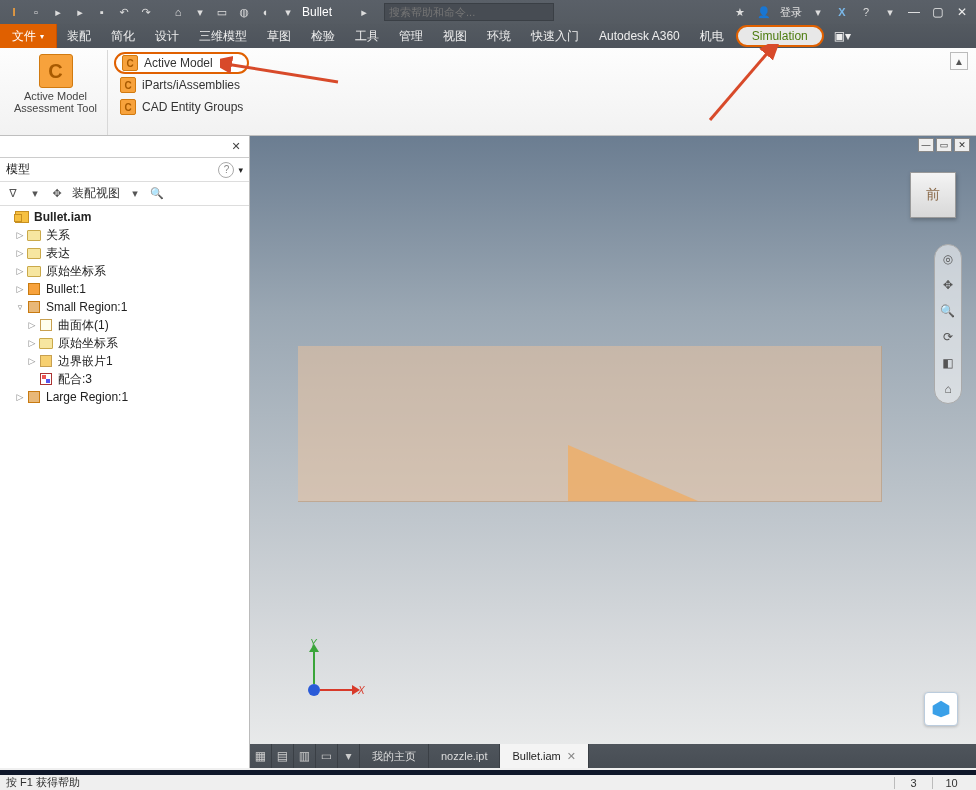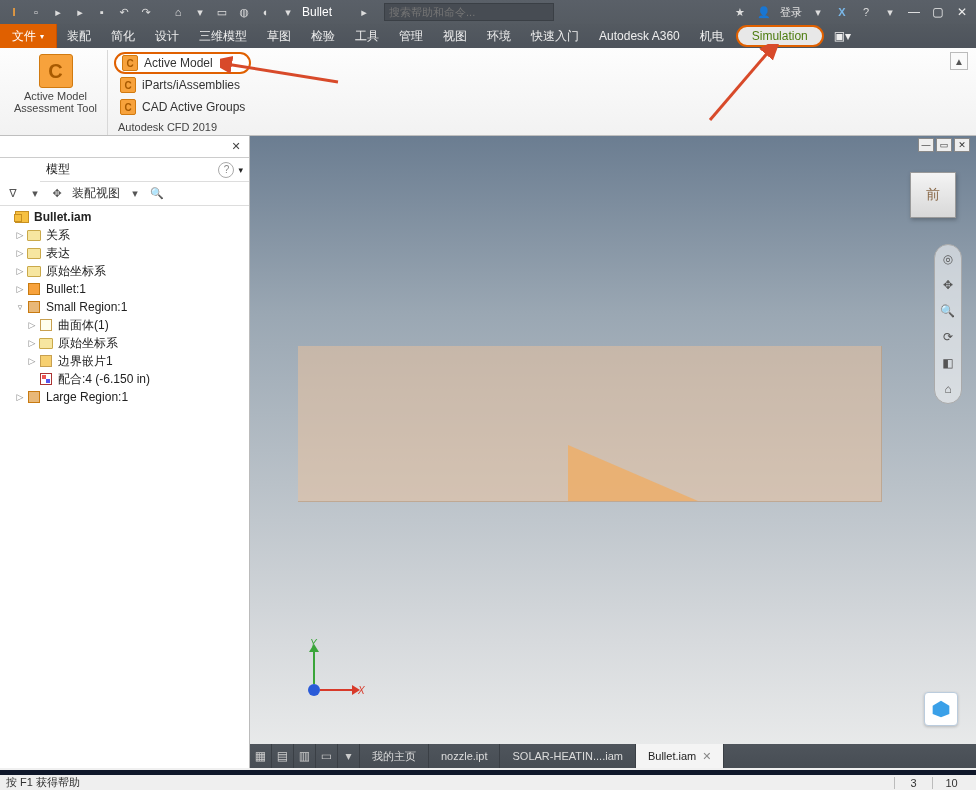--- a/index.html
+++ b/index.html
@@ -33,21 +33,21 @@
   .ribbon .optlist .opt.active { border: 2px solid #e06000; background:#fff; }
   .ribbon .footer-label { position: absolute; left: 4px; bottom: 2px; right: 4px; text-align: left; font-size: 11px; color: #444; padding-left: 114px; }
   .ribbon .footer-label span { display:inline-block; }
   .ribbon .collapse { position:absolute; right:8px; top:4px; width:18px;height:18px; border:1px solid #bbb; font-size:10px; display:flex;align-items:center;justify-content:center; color:#555; background:#fafafa; }
   
   
   .main { position:absolute; top:136px; left:0; right:0; bottom:22px; display:flex; }
   .sidebar { width:250px; background:#fff; border-right:1px solid #bbb; display:flex; flex-direction:column; font-size:12px; }
   .sidebar .hdr { height:22px; display:flex; align-items:center; padding:0 6px; border-bottom:1px solid #ccc; justify-content:space-between; }
   .sidebar .hdr .closex { width:14px;height:14px;font-size:11px;color:#444;text-align:center;cursor:default;}
-  .sidebar .modeldrop { height:24px; display:flex; align-items:center; padding:0 6px; font-size:12px; color:#222; border-bottom:1px solid #ddd;margin-left:40px; }
+  .sidebar .modeldrop { height:24px; display:flex; align-items:center; padding:0 6px; font-size:12px; color:#222; border-bottom:1px solid #ddd; }
   .sidebar .modeldrop::after { content:"▾"; font-size:9px; margin-left:4px; }
   .sidebar .helpico { width:16px;height:16px;border:1px solid #aaa;border-radius:8px;font-size:10px;color:#888;display:flex;align-items:center;justify-content:center;margin-left:auto;}
   .sidebar .toolbr { height:24px; display:flex; align-items:center; padding:0 6px; gap:8px; border-bottom:1px solid #ddd; font-size:12px; color:#333; }
   .sidebar .toolbr .ticon { width:14px;height:14px;display:inline-flex;align-items:center;justify-content:center;font-size:11px;color:#555;}
   .tree { flex:1; padding:2px 2px; font-family:"NSimSun","SimSun","Courier New",monospace; font-size:12px; color:#222; overflow:auto; }
   .tree .tn { display:flex; align-items:center; height:18px; white-space:nowrap; }
   .tree .exp { width:12px; text-align:center; color:#888; font-size:9px; }
   .tree .exp.none { visibility:hidden; }
   .tree .nico { width:16px; height:14px; margin-right:2px; display:inline-flex;align-items:center;justify-content:center;font-size:10px; }
   .folder { background:#f7e6a0;border:1px solid #caa94a;width:14px;height:11px;border-radius:1px; }
@@ -164,24 +164,23 @@
     <div class="opt active">
       <span class="smc">C</span>
       <span>Active Model</span>
     </div>
     <div class="opt">
       <span class="smc">C</span>
       <span>iParts/iAssemblies</span>
     </div>
     <div class="opt">
       <span class="smc">C</span>
-      <span>CAD Active Groups</span>
-    </div>
-  </div>
-  <div class="footer-label"><span>Autodesk CFD 2019</span></div>
+      <span>CAD Entity Groups</span>
+    </div>
+  </div>
   <div class="collapse">▲</div>
 </div>
 
 <div class="main">
 
   <div class="sidebar">
     <div class="hdr">
       <span></span>
       <span class="closex">✕</span>
     </div>
@@ -259,21 +258,21 @@
           <span class="nico">
             <span class="surf" style="background:#f7d070"></span>
           </span>
           <span class="lbl">边界嵌片1</span>
         </div>
       <div class="tn pad2">
           <span class="exp none">▷</span>
           <span class="nico">
             <span class="mate"></span>
           </span>
-          <span class="lbl">配合:4 (-6.150 in)</span>
+          <span class="lbl">配合:3</span>
         </div>
       <div class="tn pad1">
           <span class="exp">▷</span>
           <span class="nico">
             <span class="cube" style="background:#e8b878"></span>
           </span>
           <span class="lbl">Large Region:1</span>
         </div>
     </div>
   </div>
@@ -313,23 +312,20 @@
       <span class="tico">▦</span>
       <span class="tico">▤</span>
       <span class="tico">▥</span>
       <span class="tico">▭</span>
       <span class="tico">▾</span>
       <div class="dtab">
           <span>我的主页</span>
         </div>
       <div class="dtab">
           <span>nozzle.ipt</span>
-        </div>
-      <div class="dtab">
-          <span>SOLAR-HEATIN....iam</span>
         </div>
       <div class="dtab active">
           <span>Bullet.iam</span>
           <span class="dx">✕</span>
         </div>
     </div>
   </div>
 </div>
 
 <div class="status">

